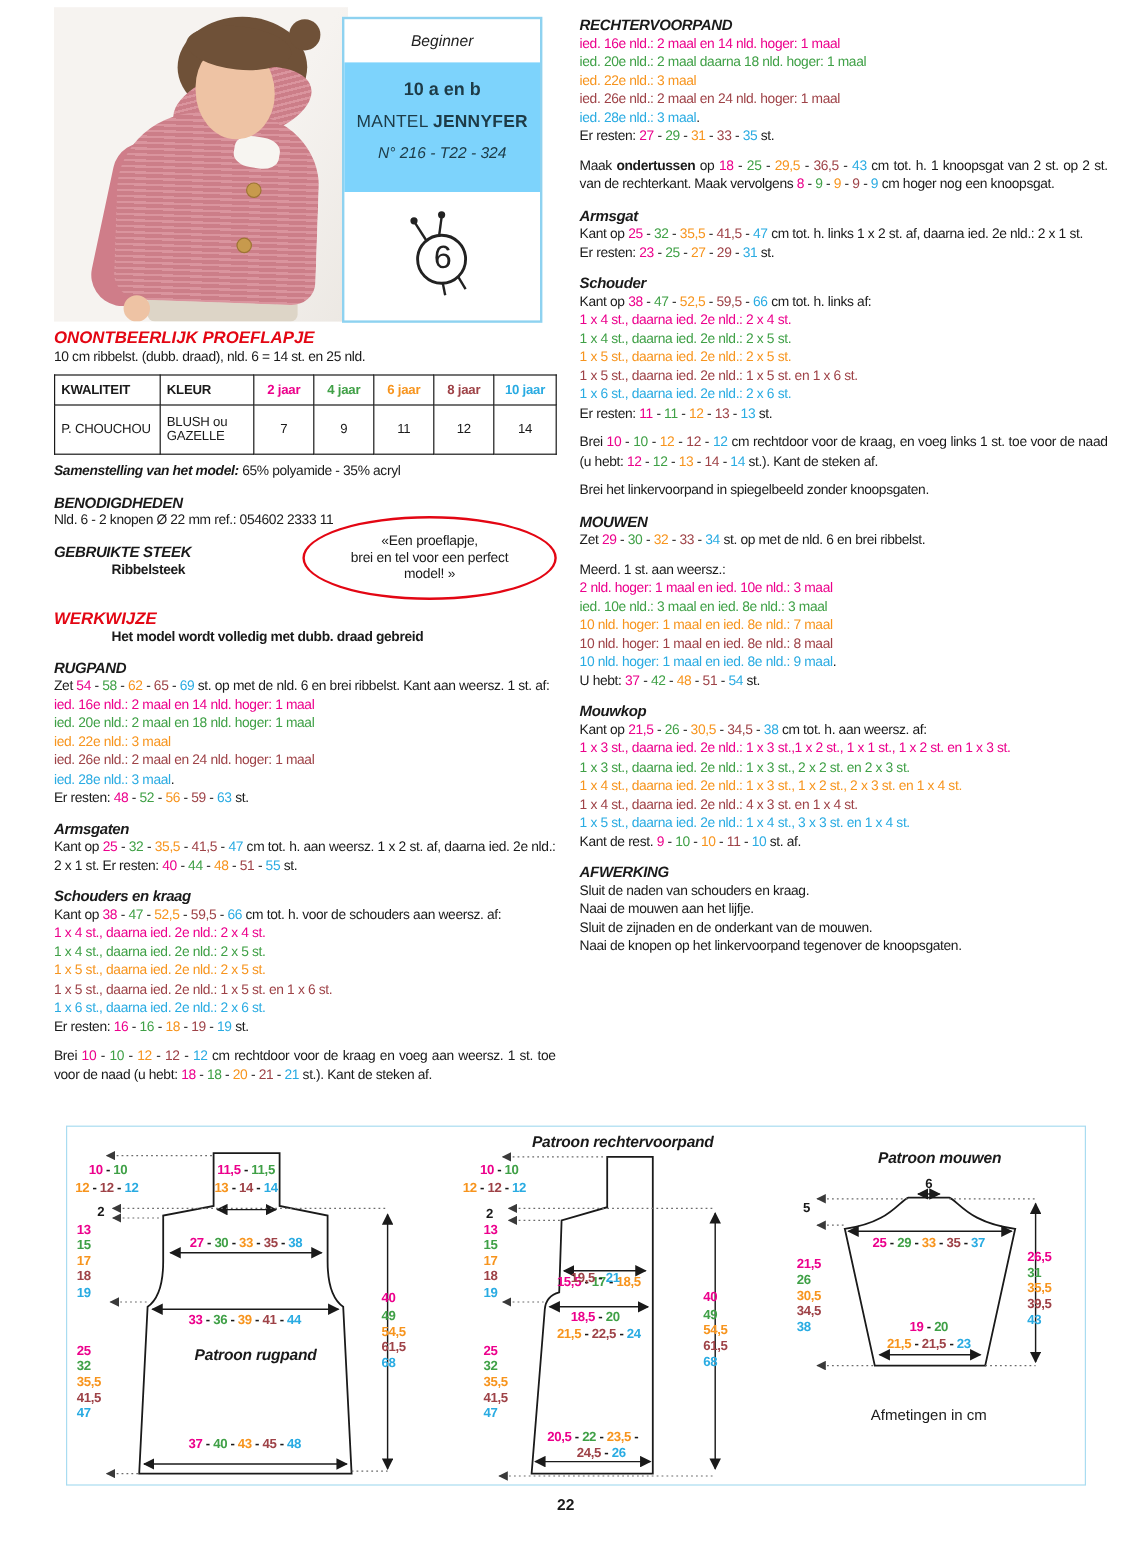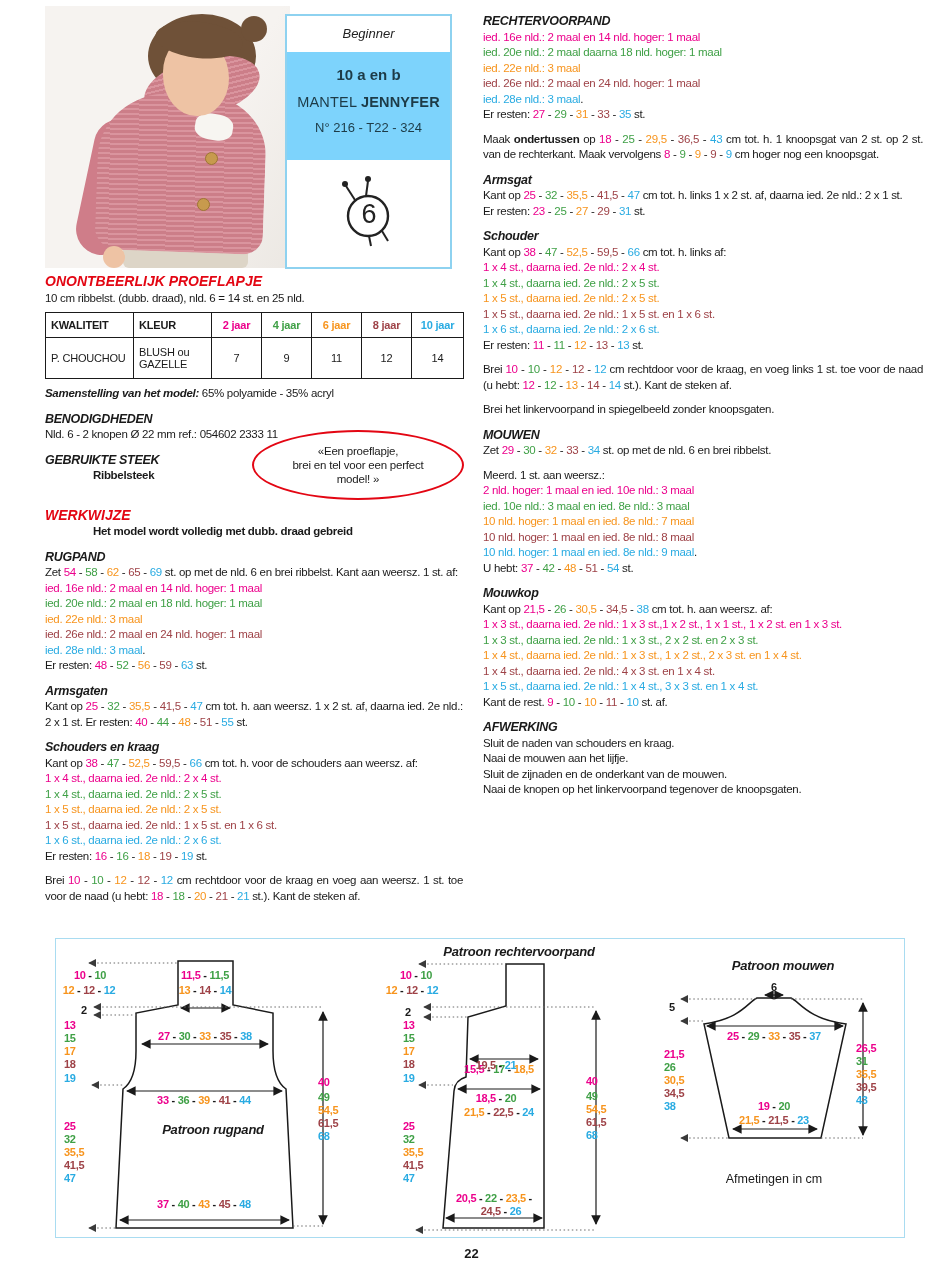--- a/index.html
+++ b/index.html
@@ -23,21 +23,21 @@
   .ph-shirt{left:150px;top:108px;width:38px;height:26px;background:#f7f5f1;border-radius:40%;transform:rotate(9deg);}
   .ph-btn1{left:160px;top:146px;width:11px;height:11px;background:#c79a4d;border-radius:50%;border:1px solid #9d7534;}
   .ph-btn2{left:152px;top:192px;width:11px;height:11px;background:#c79a4d;border-radius:50%;border:1px solid #9d7534;}
   .ph-hand{left:58px;top:240px;width:22px;height:22px;background:#eec3a4;border-radius:50%;}
   
   .hdrbox{position:absolute;left:285px;top:14px;width:163px;height:251px;border:2px solid #8ed2f0;background:#fff;}
   .hdr-level{height:36px;line-height:36px;text-align:center;font-style:italic;font-size:13px;color:#222;}
   .hdr-blue{background:#7dd3fc;height:106px;text-align:center;color:#1d3b47;padding-top:2px;}
   .hdr-code{font-weight:bold;font-size:15px;margin-top:12px;}
   .hdr-title{font-size:14.5px;margin-top:11px;letter-spacing:.2px;}
-  .hdr-ref{font-size:13px;margin-top:10px;}
+  .hdr-ref{font-size:13px;margin-top:10px;font-style:italic;}
   .needle{position:absolute;left:46px;top:152px;width:70px;height:86px;}
   .needle-num{position:absolute;left:16px;top:26px;width:40px;height:40px;text-align:center;
               font-size:27px;line-height:40px;color:#222;}
   
   .leftcol{position:absolute;left:45px;top:272px;width:418px;}
   .rightcol{position:absolute;left:483px;top:13px;width:440px;}
   .blk{font-size:11.5px;line-height:15.5px;letter-spacing:-0.3px;}
   .p{text-align:justify;}
   .pl{}
   .pb{font-weight:bold;padding-left:48px;}

